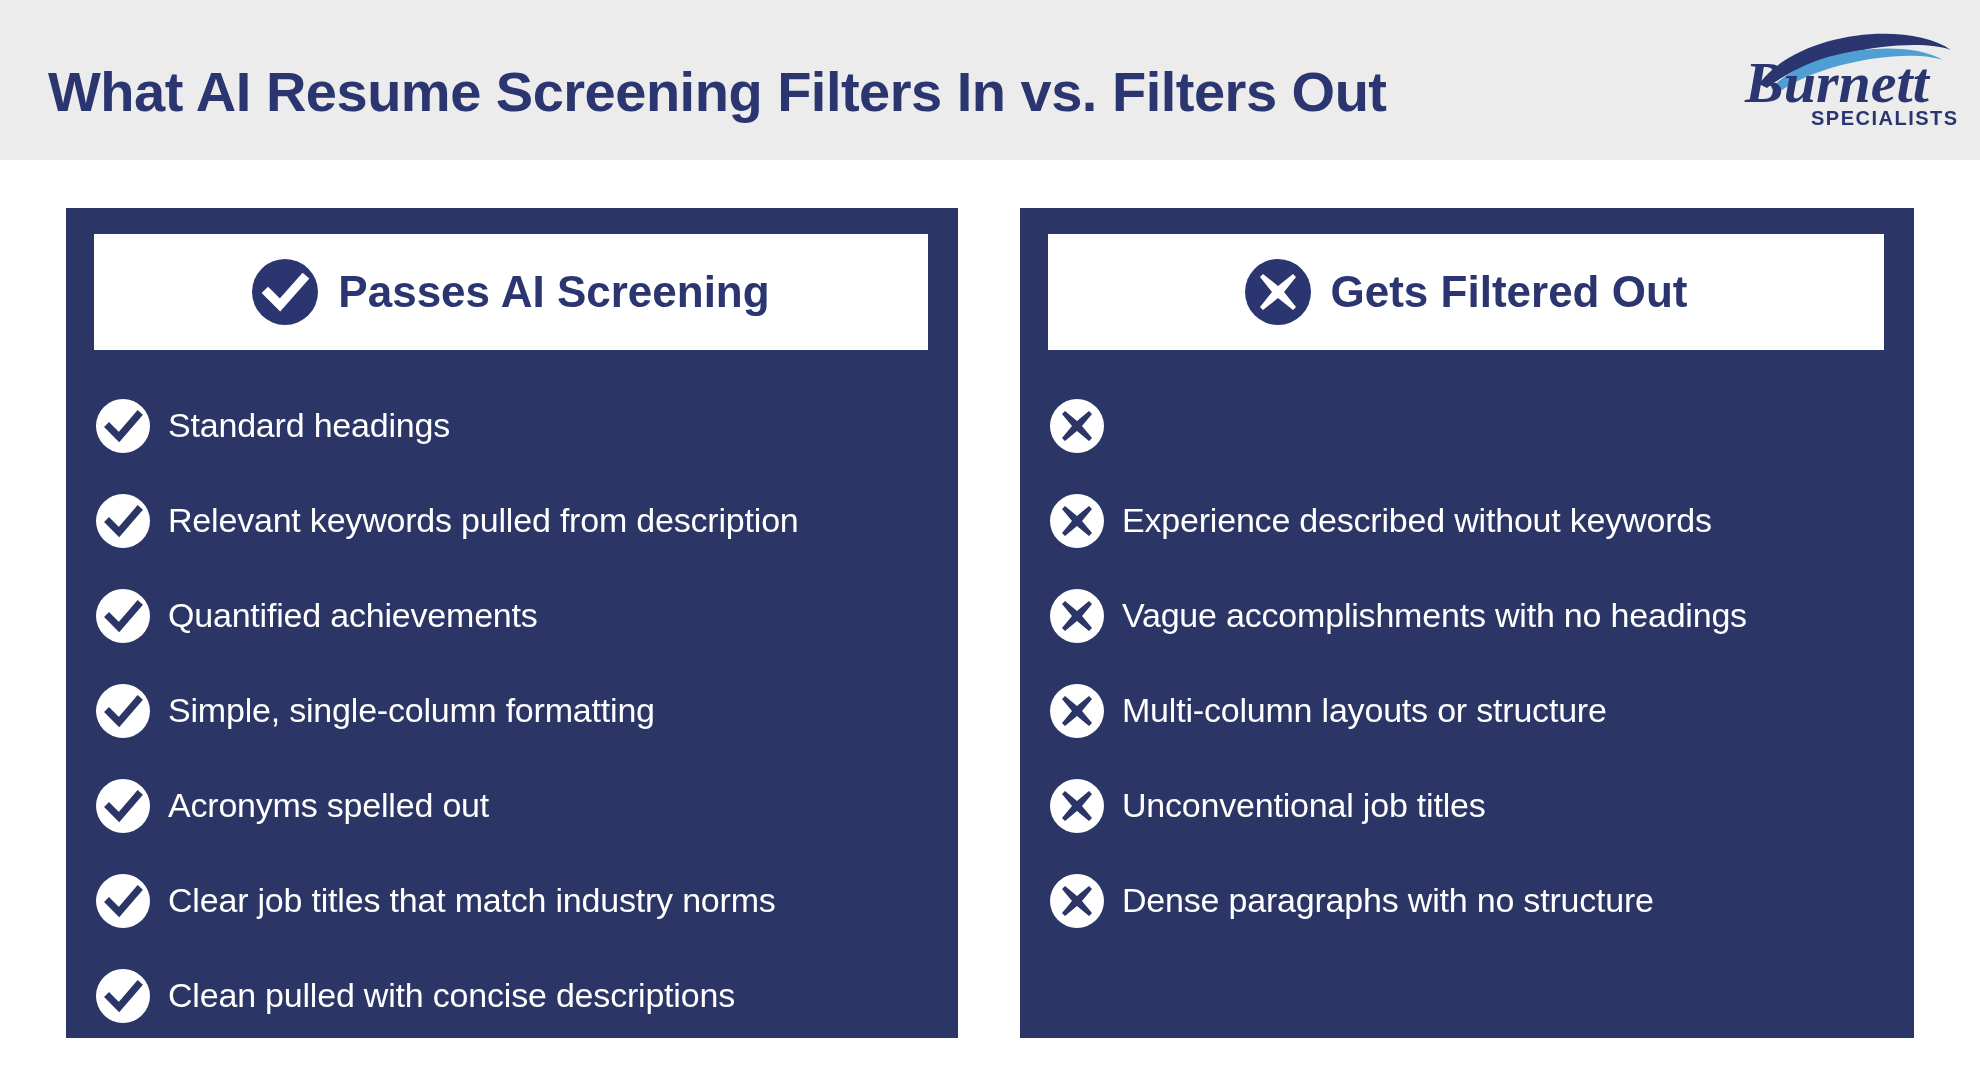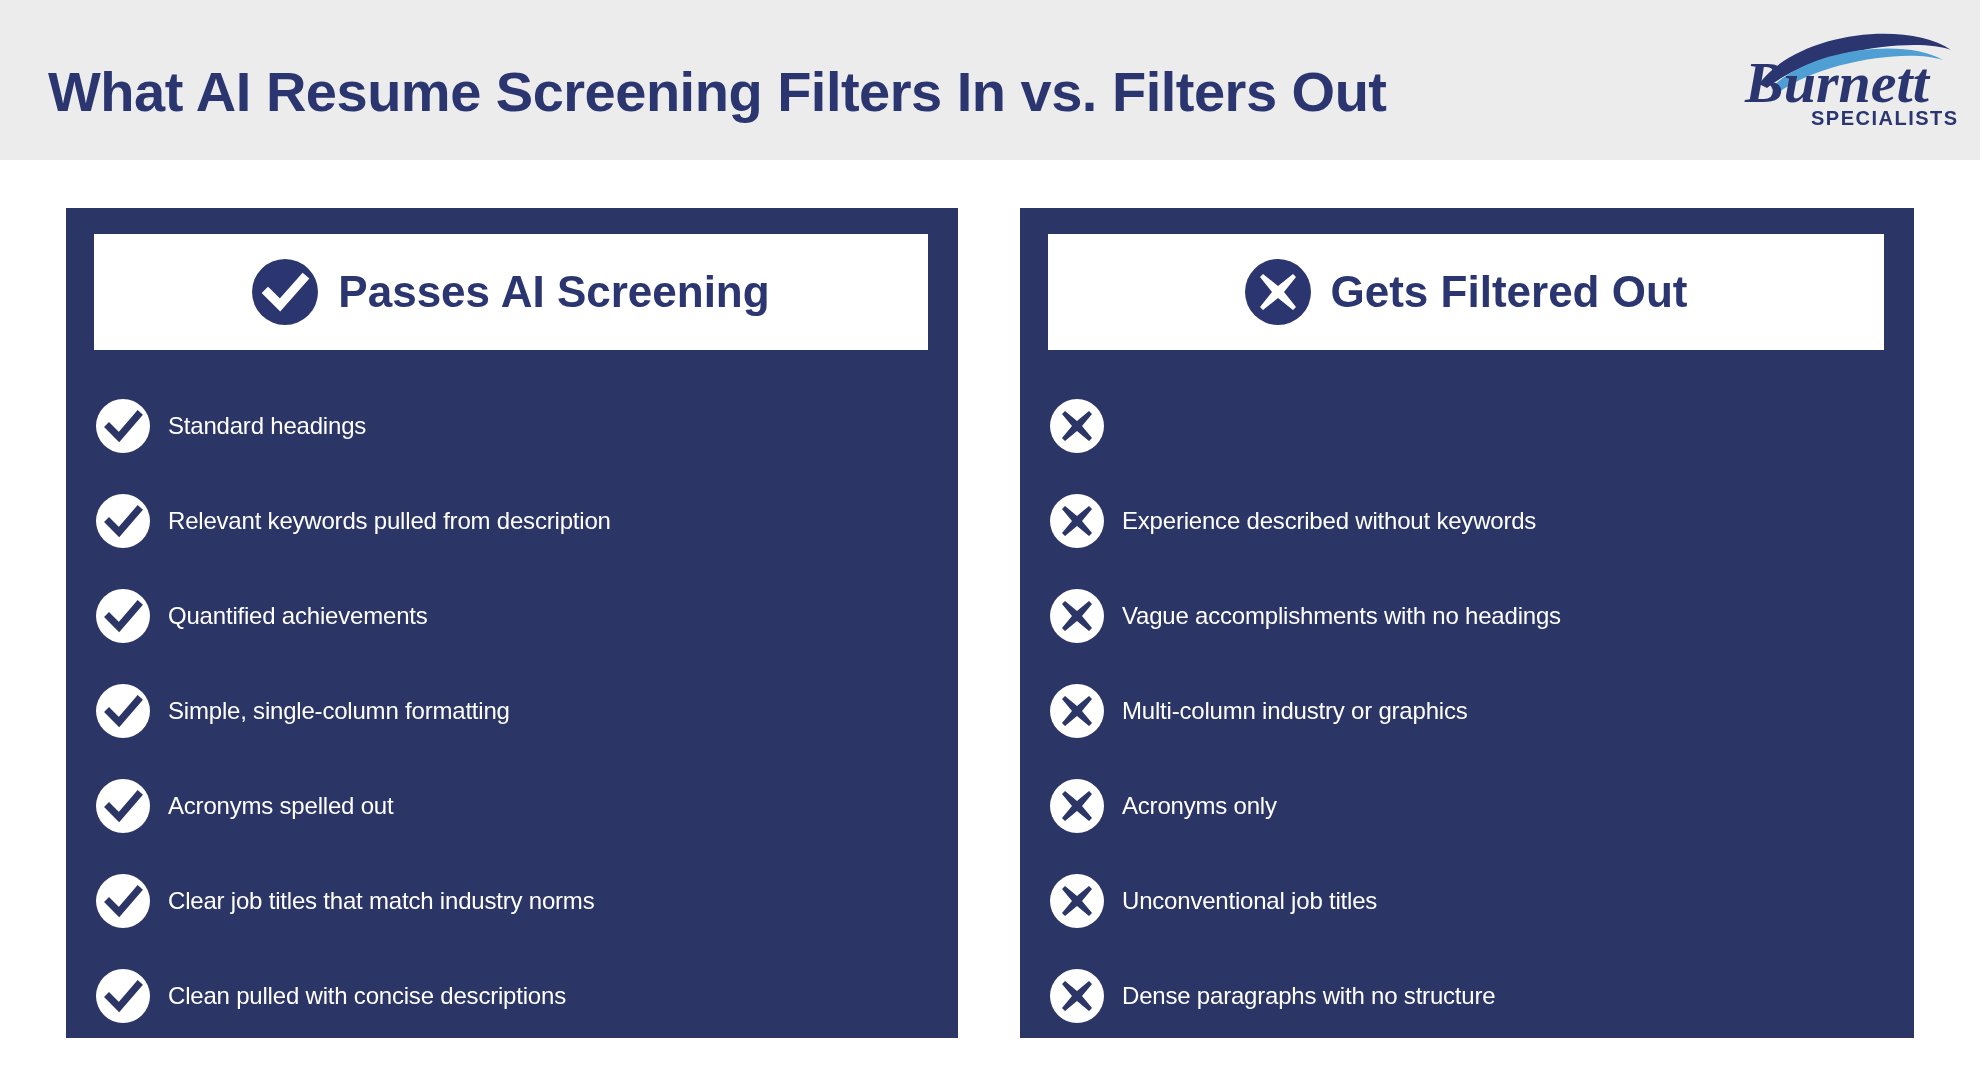--- a/index.html
+++ b/index.html
@@ -107,21 +107,21 @@
   }
 
   .bullet-icon {
     width: 54px;
     height: 54px;
     flex: 0 0 auto;
   }
   .bullet-icon svg { display: block; }
 
   .bullet-text {
-    font-size: 24px;
+    font-size: 34px;
     color: #ffffff;
     white-space: nowrap;
     letter-spacing: -0.2px;
   }
 </style>
 </head>
 <body>
 
 <div id="page">
 
@@ -271,32 +271,23 @@
         <span class="bullet-text">Vague accomplishments with no headings</span>
       </div>
 
       <div class="bullet-row">
         <span class="bullet-icon">
           <svg width="54" height="54" viewBox="0 0 54 54" xmlns="http://www.w3.org/2000/svg">
             <circle cx="27" cy="27" r="27" fill="#ffffff"></circle>
             <path d="M15 12 L27 22 L39 12 L42 15 L32 27 L42 39 L39 42 L27 32 L15 42 L12 39 L22 27 L12 15 Z" fill="#2b3566"></path>
           </svg>
         </span>
-        <span class="bullet-text">Multi-column industry or graphics</span>
-      </div>
-
-      <div class="bullet-row">
-        <span class="bullet-icon">
-          <svg width="54" height="54" viewBox="0 0 54 54" xmlns="http://www.w3.org/2000/svg">
-            <circle cx="27" cy="27" r="27" fill="#ffffff"></circle>
-            <path d="M15 12 L27 22 L39 12 L42 15 L32 27 L42 39 L39 42 L27 32 L15 42 L12 39 L22 27 L12 15 Z" fill="#2b3566"></path>
-          </svg>
-        </span>
-        <span class="bullet-text">Acronyms only</span>
-      </div>
+        <span class="bullet-text">Multi-column layouts or structure</span>
+      </div>
+
 
       <div class="bullet-row">
         <span class="bullet-icon">
           <svg width="54" height="54" viewBox="0 0 54 54" xmlns="http://www.w3.org/2000/svg">
             <circle cx="27" cy="27" r="27" fill="#ffffff"></circle>
             <path d="M15 12 L27 22 L39 12 L42 15 L32 27 L42 39 L39 42 L27 32 L15 42 L12 39 L22 27 L12 15 Z" fill="#2b3566"></path>
           </svg>
         </span>
         <span class="bullet-text">Unconventional job titles</span>
       </div>

